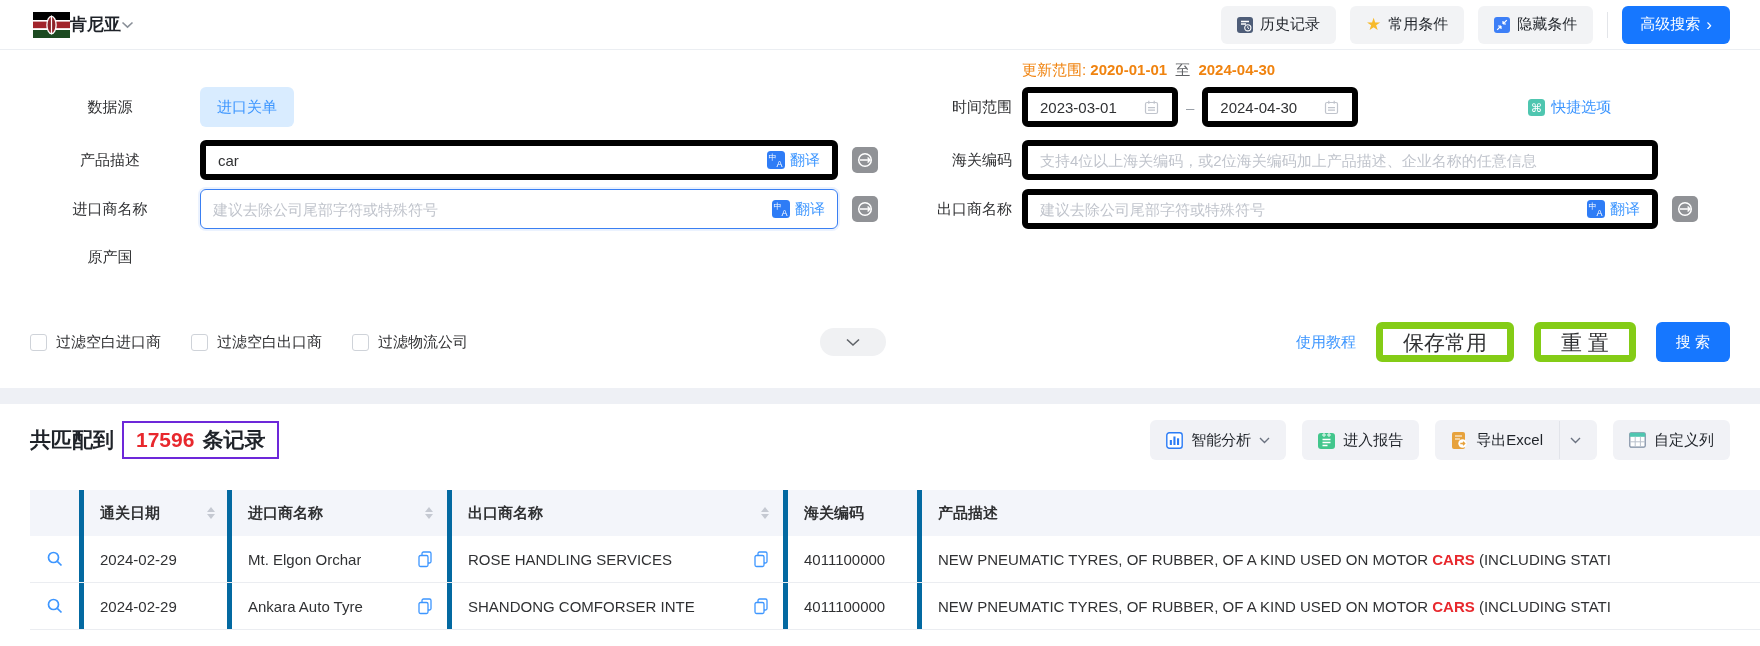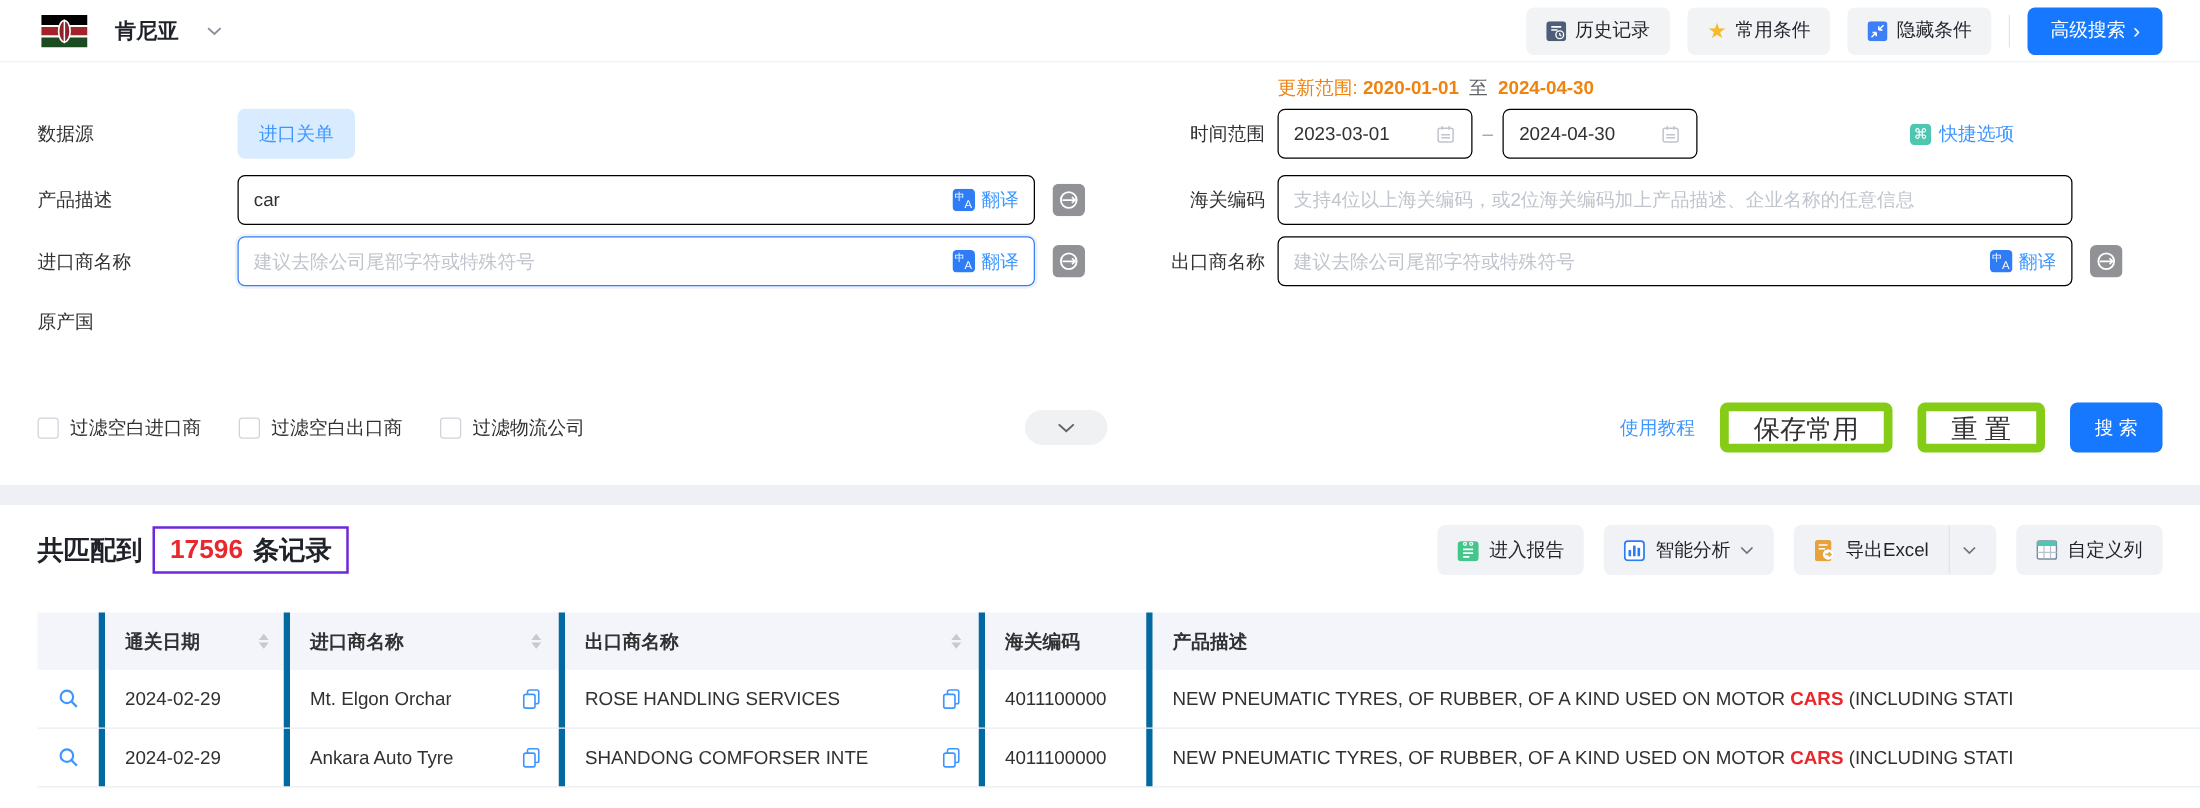--- a/index.html
+++ b/index.html
@@ -3,55 +3,55 @@
 <meta charset="utf-8">
 <style>
   * { margin:0; padding:0; box-sizing:border-box; }
   html,body { width:1760px; height:646px; overflow:hidden; background:#fff;
     font-family:"Liberation Sans","DejaVu Sans",sans-serif; color:#303133; font-size:15px; }
   svg { display:block; }
 
   
   .topbar { height:50px; display:flex; align-items:center; padding:0 30px 0 33px;
     border-bottom:1px solid #ebeef2; background:#fff; }
-  .country { display:flex; align-items:center; gap:22px; cursor:pointer; }
+  .country { display:flex; align-items:center; gap:0; cursor:pointer; }
   .country-name { font-size:17px; font-weight:bold; color:#1f2329; }
   .topbar-actions { margin-left:auto; display:flex; align-items:center; gap:14px; }
   .tb-btn { display:flex; align-items:center; gap:7px; height:38px; padding:0 16px;
     background:#f2f3f5; border:none; border-radius:6px; font-size:15px; color:#1f2329; cursor:pointer;
     font-family:inherit; }
   .tb-divider { width:1px; height:26px; background:#e3e5e9; }
   .btn-primary { display:flex; align-items:center; gap:6px; height:38px; padding:0 18px;
     background:#1677ff; color:#fff; border:none; border-radius:6px; font-size:15px; cursor:pointer;
     font-family:inherit; }
   .adv-arrow { font-size:17px; line-height:1; }
 
   
   .form { padding:8px 30px 24px 30px; background:#fff; }
   .frow { display:flex; align-items:center; }
   .half-l { width:850px; display:flex; align-items:center; flex:none; }
   .half-r { flex:1; display:flex; align-items:center; }
-  .flabel-l { width:160px; text-align:left; flex:none; color:#303133; }
+  .flabel-l { width:160px; text-align:center; margin-right:10px; flex:none; color:#303133; }
   .flabel-r { width:132px; text-align:right; margin-right:10px; flex:none; color:#303133; }
   .row-update { height:24px; margin-top:0; }
   .row-1 { margin-top:5px; height:40px; }
   .row-2 { margin-top:13px; height:40px; }
   .row-3 { margin-top:9px; height:40px; }
   .row-4 { margin-top:8px; height:40px; }
   .row-5 { margin-top:43px; height:44px; }
 
   .update-range { font-size:15px; }
   .ur-label { color:#f0830f; }
   .ur-date { color:#f0830f; font-weight:bold; }
   .ur-to { color:#606266; margin:0 4px; }
 
   .pill-source { height:40px; padding:0 17px; display:flex; align-items:center;
     background:#d9ecff; color:#3d96ff; border-radius:6px; font-size:15px; cursor:pointer; }
 
-  .input-box { height:40px; border:1px solid #000000; border-radius:6px; background:#fff;
+  .input-box { height:40px; border:6px solid #000000; border-radius:6px; background:#fff;
     display:flex; align-items:center; padding:0 12px; }
   .input-box input { border:none; outline:none; flex:1; font-size:15px; color:#303133;
     font-family:inherit; background:transparent; min-width:0; }
   .input-box input::placeholder { color:#c0c4cc; }
   .w-main { width:638px; }
   .w-side { width:636px; }
   .focused { border:1px solid #3a7ff2; box-shadow:0 0 0 2px rgba(58,127,242,.10); }
   .translate-btn { display:flex; align-items:center; gap:5px; color:#3d96ff; font-size:15px;
     cursor:pointer; flex:none; padding-left:8px; }
   .gray-ico-btn { margin-left:14px; width:26px; height:26px; border:none; background:transparent;
@@ -333,38 +333,38 @@
   <div class="count-row">
     <span class="count-prefix">共匹配到</span>
     <span class="count-box">
       <span class="count-num">17596</span>
       <span class="count-suffix">条记录</span>
     </span>
 
     <div class="result-actions">
       <button class="ra-btn">
         <svg width="17" height="17" viewBox="0 0 17 17">
+          <rect x="0.8" y="0.8" width="15.4" height="15.4" rx="2.5" fill="#fff" stroke="#2b7cf6" stroke-width="1.4"></rect>
+          <rect x="3.8" y="8" width="2.1" height="5" fill="#2b7cf6"></rect>
+          <rect x="7.4" y="4.5" width="2.1" height="8.5" fill="#2b7cf6"></rect>
+          <rect x="11" y="6.3" width="2.1" height="6.7" fill="#2b7cf6"></rect>
+        </svg>
+        <span>智能分析</span>
+        <svg width="11" height="7" viewBox="0 0 11 7">
+          <path d="M1 1 L5.5 5.5 L10 1" fill="none" stroke="#6b7280" stroke-width="1.4"></path>
+        </svg>
+      </button>
+      <button class="ra-btn">
+        <svg width="17" height="17" viewBox="0 0 17 17">
           <rect y="1" width="17" height="16" rx="3" fill="#42c68c"></rect>
           <circle cx="6" cy="3" r="1.2" fill="none" stroke="#fff" stroke-width="1"></circle>
           <circle cx="11" cy="3" r="1.2" fill="none" stroke="#fff" stroke-width="1"></circle>
           <path d="M4.5 7.5h8 M4.5 10.5h8 M4.5 13.5h5" stroke="#fff" stroke-width="1.3"></path>
         </svg>
         <span>进入报告</span>
-      </button>
-      <button class="ra-btn">
-        <svg width="17" height="17" viewBox="0 0 17 17">
-          <rect x="0.8" y="0.8" width="15.4" height="15.4" rx="2.5" fill="#fff" stroke="#2b7cf6" stroke-width="1.4"></rect>
-          <rect x="3.8" y="8" width="2.1" height="5" fill="#2b7cf6"></rect>
-          <rect x="7.4" y="4.5" width="2.1" height="8.5" fill="#2b7cf6"></rect>
-          <rect x="11" y="6.3" width="2.1" height="6.7" fill="#2b7cf6"></rect>
-        </svg>
-        <span>智能分析</span>
-        <svg width="11" height="7" viewBox="0 0 11 7">
-          <path d="M1 1 L5.5 5.5 L10 1" fill="none" stroke="#6b7280" stroke-width="1.4"></path>
-        </svg>
       </button>
       <button class="ra-btn">
         <svg width="17" height="17" viewBox="0 0 17 17">
           <rect x="1" width="13" height="17" rx="2" fill="#e7a23c"></rect>
           <path d="M4 4h7 M4 7h5" stroke="#fff" stroke-width="1.2"></path>
           <circle cx="11.5" cy="11.5" r="4.2" fill="#fff"></circle>
           <path d="M9.3 11.5h4 M12 9.8 L13.7 11.5 L12 13.2" stroke="#e7a23c" stroke-width="1.3" fill="none"></path>
         </svg>
         <span>导出Excel</span>
         <span class="ra-divider"></span>

